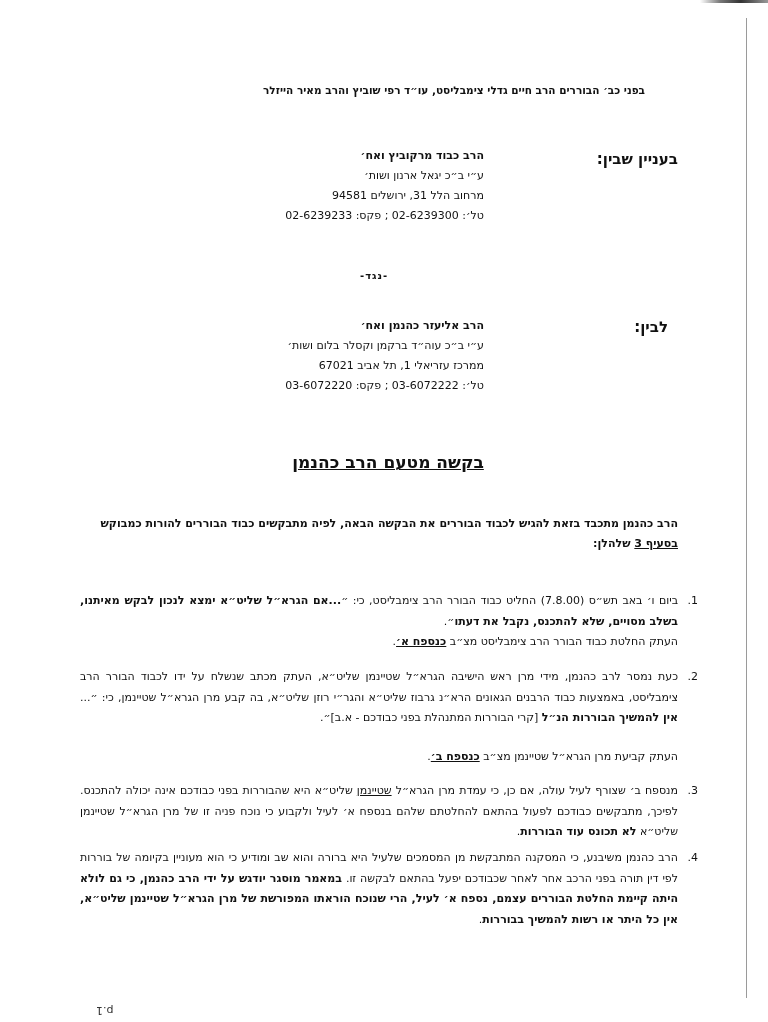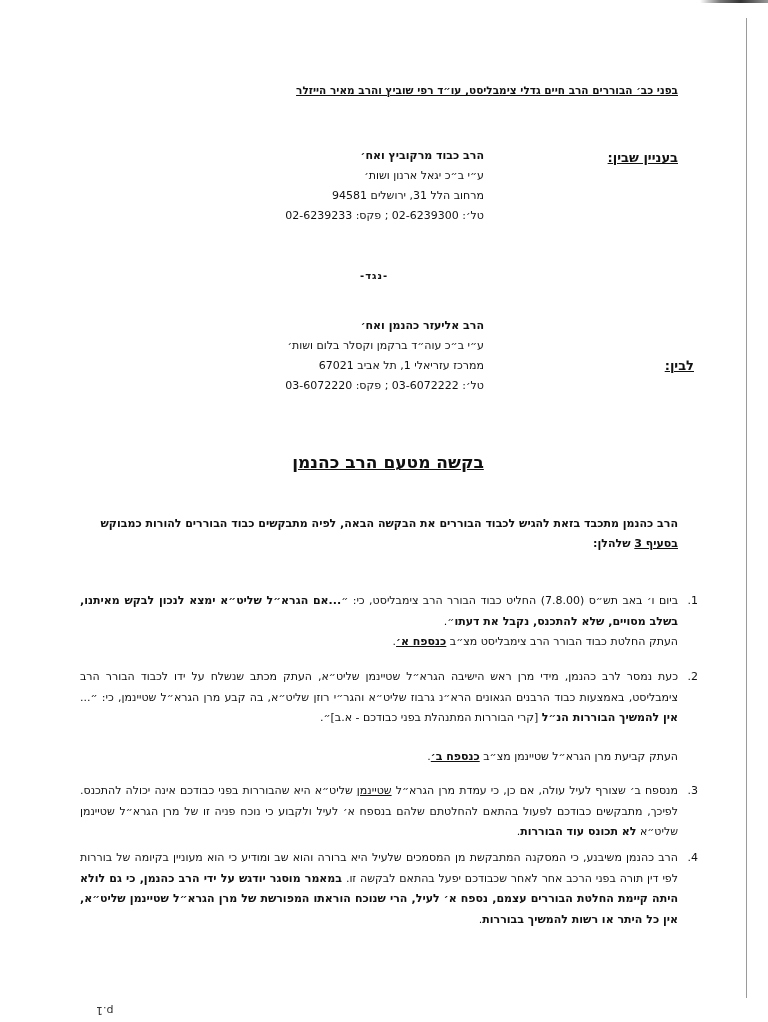--- a/index.html
+++ b/index.html
@@ -6,24 +6,25 @@
   body {
     width:768px; height:1022px; background:#ffffff; position:relative; overflow:hidden;
     font-family:"DejaVu Sans", "Liberation Sans", sans-serif; color:#111;
   }
   .page { position:absolute; left:0; top:0; width:768px; height:1022px; }
   .scan-line { position:absolute; left:746px; top:18px; width:1px; height:980px; background:#9a9a9a; }
   .scan-top { position:absolute; left:700px; top:0; width:68px; height:3px; background:linear-gradient(90deg,#fff,#777 30%,#333 60%,#999); }
   .rtl { direction:rtl; text-align:right; }
   .abs { position:absolute; }
   .header-line {
-    left:230px; top:84px; width:448px; font-size:10.5px; font-weight:bold; text-decoration:underline;
+    left:230px; top:84px; width:448px; font-size:10.5px; font-weight:bold; 
     white-space:nowrap;
+    text-align:center;
   }
-  .label { font-size:13px; font-weight:bold; white-space:nowrap;text-decoration:underline; }
+  .label { font-size:15px; font-weight:bold; white-space:nowrap; }
   .party { font-size:11px; line-height:20px; white-space:nowrap; }
   .party .name { font-weight:bold; }
   .versus { left:360px; top:270px; font-size:10px; font-weight:bold; letter-spacing:1px; }
   .title {
     left:280px; top:452px; width:200px; font-size:17px; font-weight:bold; text-decoration:underline;
     text-align:center; white-space:nowrap;margin-left:8px;
   }
   .intro { left:80px; top:514px; width:598px; font-size:11px; line-height:20px; font-weight:bold; }
   .intro .ul { text-decoration:underline; }
   .item { position:absolute; left:80px; width:598px; font-size:11px; line-height:20.5px; }
@@ -48,21 +49,21 @@
   <div class="abs rtl label" style="right:90px; top:150px;">בעניין שבין:</div>
   <div class="abs rtl party" style="right:284px; top:146px;">
     <div class="name">הרב כבוד מרקוביץ ואח׳</div>
     <div>ע״י ב״כ יגאל ארנון ושות׳</div>
     <div>מרחוב הלל 31, ירושלים 94581</div>
     <div>טל׳: 02-6239300 ; פקס: 02-6239233</div>
   </div>
 
   <div class="abs versus">-נגד-</div>
 
-  <div class="abs rtl label" style="right:74px; top:318px;margin-top:40px;">לבין:</div>
+  <div class="abs rtl label" style="right:100px; top:318px;">לבין:</div>
   <div class="abs rtl party" style="right:284px; top:316px;margin-left:25px;">
     <div class="name">הרב אליעזר כהנמן ואח׳</div>
     <div>ע״י ב״כ עוה״ד ברקמן וקסלר בלום ושות׳</div>
     <div>ממרכז עזריאלי 1, תל אביב 67021</div>
     <div>טל׳: 03-6072222 ; פקס: 03-6072220</div>
   </div>
 
   <div class="abs rtl title">בקשה מטעם הרב כהנמן</div>
 
   <div class="abs rtl intro">

